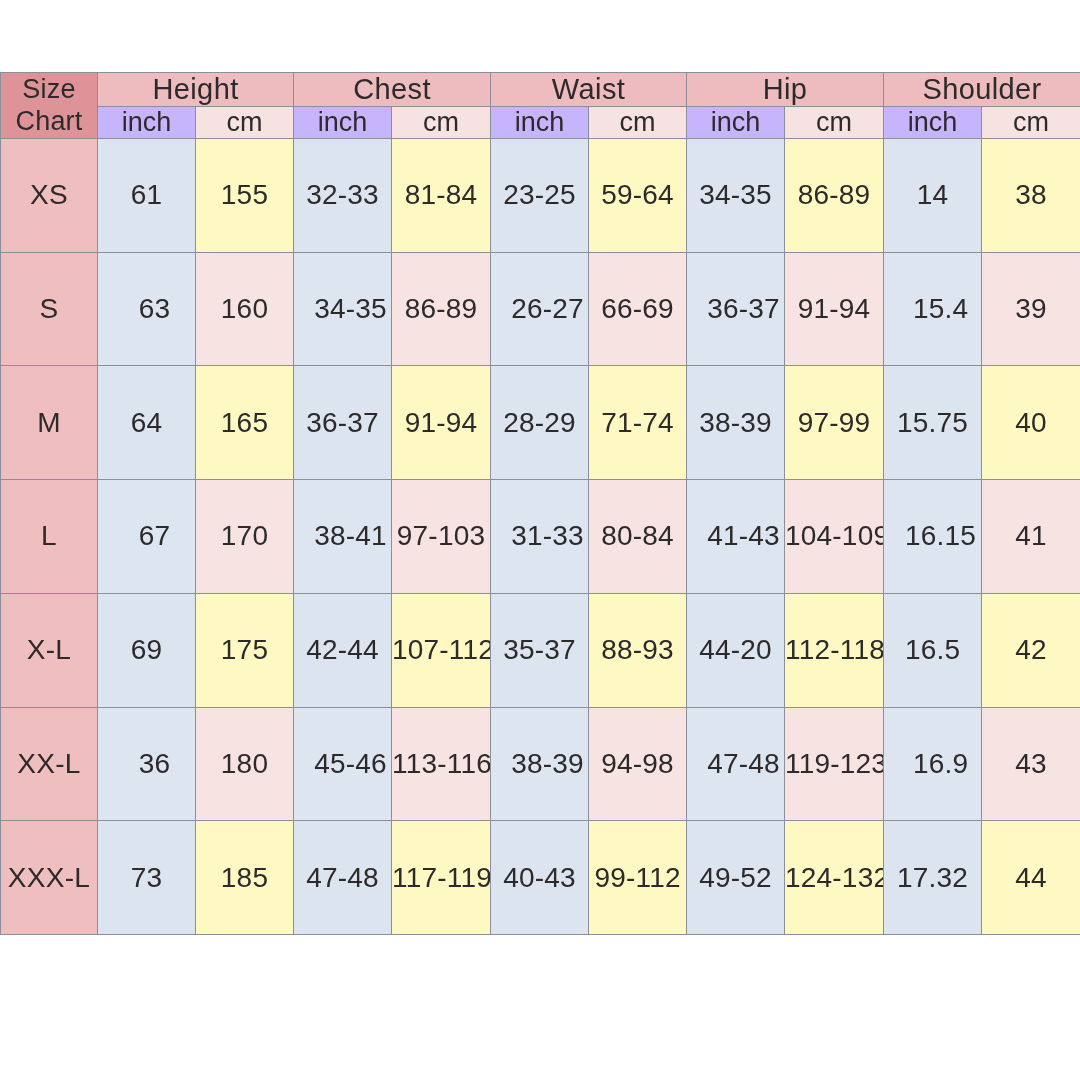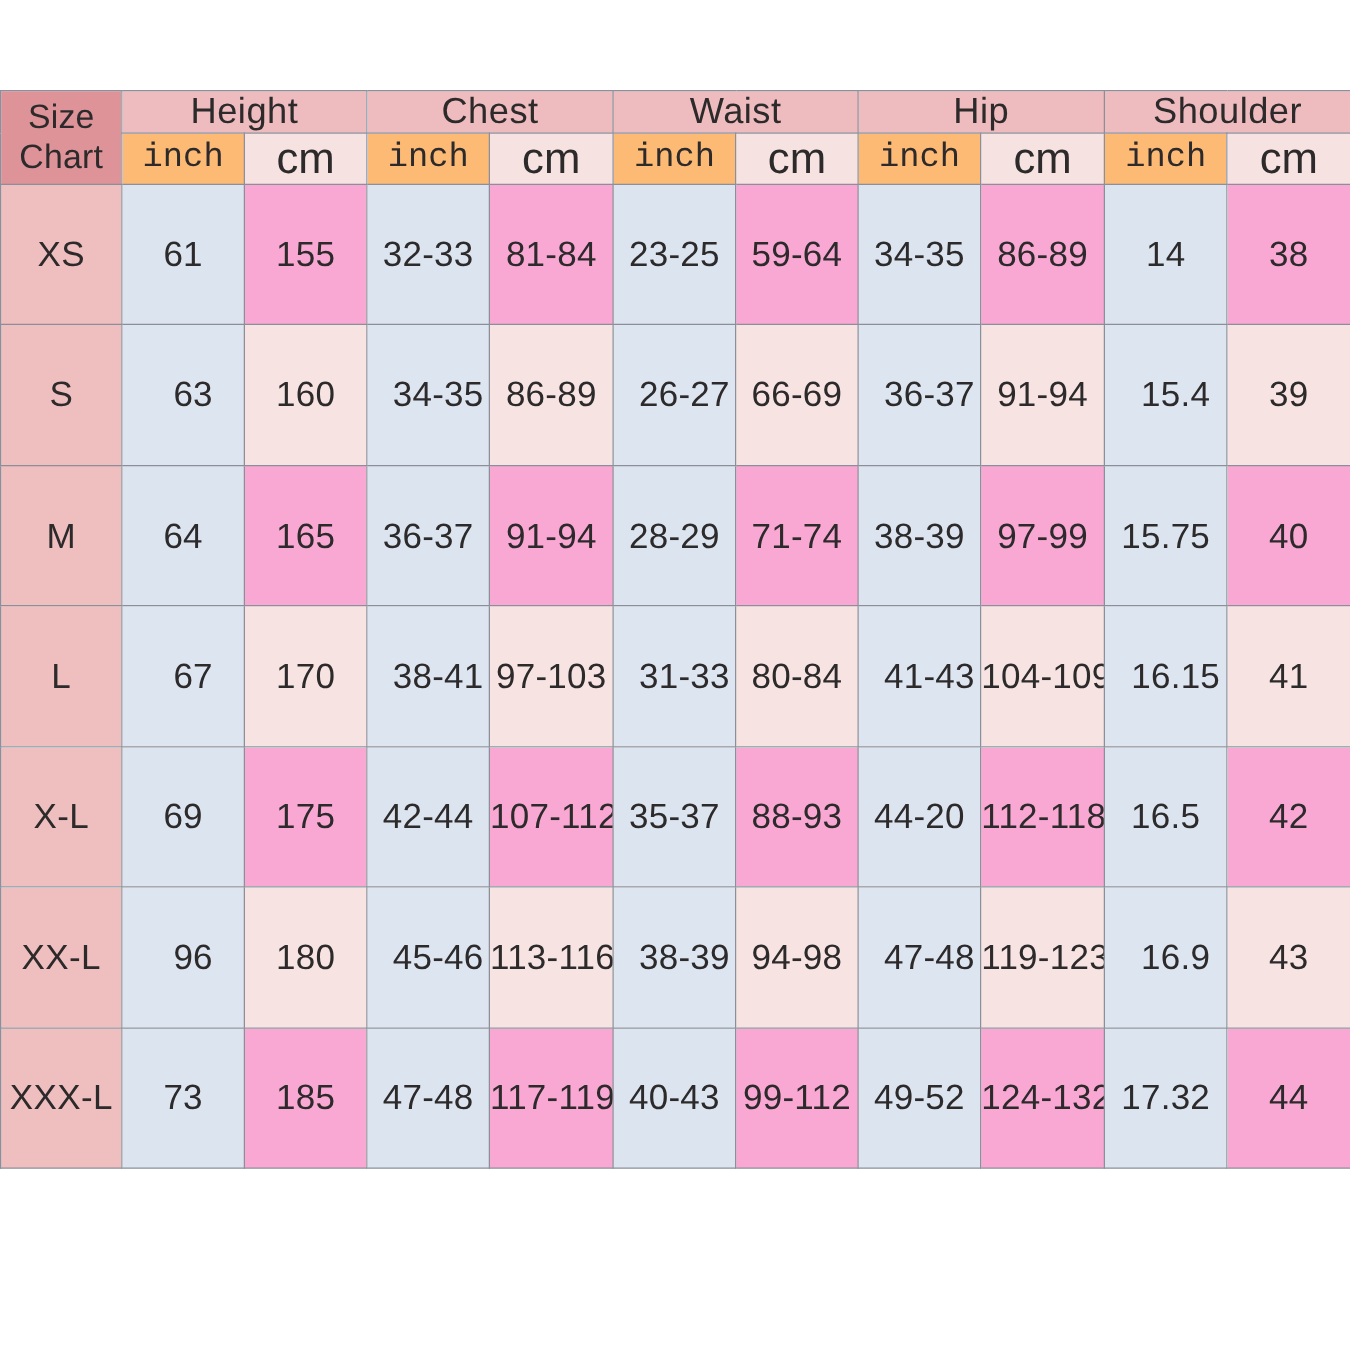--- a/index.html
+++ b/index.html
@@ -49,42 +49,41 @@
     letter-spacing: .2px;
   }
   
   .group-head {
     background: #eebcbf;
     font-size: 29px;
     letter-spacing: .4px;
   }
   
   .sub-head-inch {
-    background: #fdba74;
+    background: #c4b5fd;
     font-size: 27px;
-    font-family: Liberation Mono, monospace;
   }
   .sub-head-cm {
     background: #f6e2e0;
-    font-size: 35px;
+    font-size: 27px;
   }
   
   .size-cell {
     background: #efbebe;
     font-size: 28px;
     letter-spacing: .3px;
   }
   .cell-inch {
     background: #dbe4ef;
     font-size: 28px;
     letter-spacing: .2px;
     margin-top: 37px;
   }
   .cell-cm {
-    background: #f9a8d4;
+    background: #fef9c3;
     font-size: 28px;
     letter-spacing: .2px;
   }
   .row-alt .cell-inch { background: #dde5f0; padding-left: 16px; }
   .row-alt .cell-cm   { background: #f7e4e2; }
 </style>
 </head>
 <body>
 
 <div id="canvas">
@@ -189,21 +188,21 @@
           <td class="cell-cm">107-112</td>
           <td class="cell-inch">35-37</td>
           <td class="cell-cm">88-93</td>
           <td class="cell-inch">44-20</td>
           <td class="cell-cm">112-118</td>
           <td class="cell-inch">16.5</td>
           <td class="cell-cm">42</td>
         </tr>
         <tr class="row-alt">
           <td class="size-cell">XX-L</td>
-          <td class="cell-inch">96</td>
+          <td class="cell-inch">36</td>
           <td class="cell-cm">180</td>
           <td class="cell-inch">45-46</td>
           <td class="cell-cm">113-116</td>
           <td class="cell-inch">38-39</td>
           <td class="cell-cm">94-98</td>
           <td class="cell-inch">47-48</td>
           <td class="cell-cm">119-123</td>
           <td class="cell-inch">16.9</td>
           <td class="cell-cm">43</td>
         </tr>

